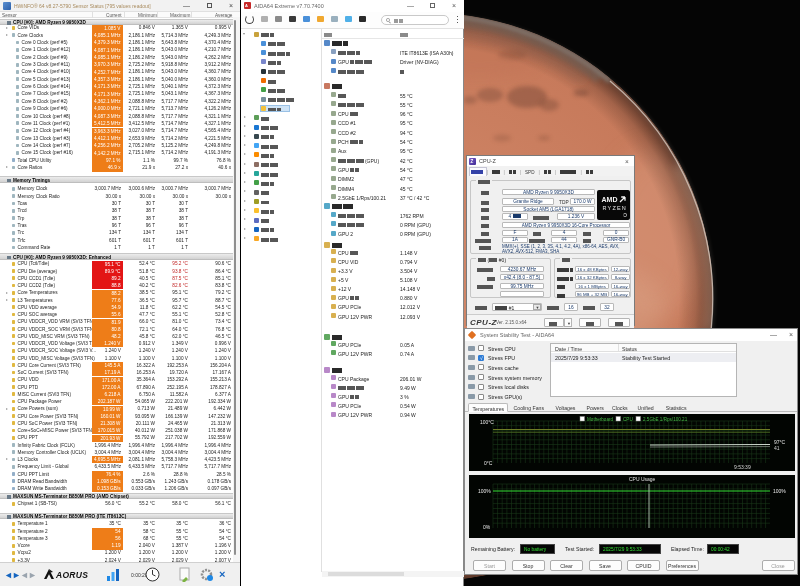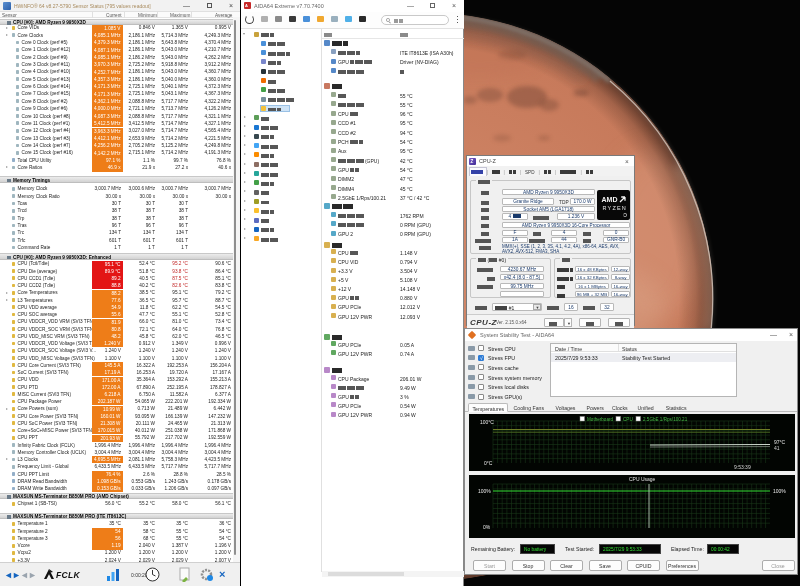--- a/index.html
+++ b/index.html
@@ -762,21 +762,21 @@
    <div class="ab" style="left:1px;top:3px;width:2px;height:535px;background:#8f8f8f;border-radius:1px;"></div>
  </div>
 
  <div class="ab" style="left:0;top:562px;width:240px;height:24px;background:#f0f0f0;border-top:1px solid #d0d0d0;">
    <div class="tx" style="left:4px;top:7px;color:#1565c0;font-size:9px;font-weight:bold;letter-spacing:-1px;">◄►</div>
    <div class="tx" style="left:20px;top:7px;color:#9aa4ae;font-size:9px;font-weight:bold;letter-spacing:-1px;">◄►</div>
    <svg class="ab" style="left:42px;top:5px;" width="14" height="13" viewBox="0 0 14 13">
           <path d="M7 1 L12 11 L9.5 11 L7 6.2 L4.5 11 L2 11 Z" fill="#111"></path>
           <path d="M7 1 L11 4 L8.5 4.6 Z" fill="#111"></path>
         </svg>
-        <div class="tx" style="left:56px;top:7px;color:#111;font-size:8.5px;font-weight:bold;font-style:italic;letter-spacing:0.3px;">FCLK</div>
+        <div class="tx" style="left:56px;top:7px;color:#111;font-size:8.5px;font-weight:bold;font-style:italic;letter-spacing:0.3px;">AORUS</div>
    <div class="ab" style="left:108px;top:567px;"></div>
    <svg class="ab" style="left:106px;top:5px;" width="16" height="14" viewBox="0 0 16 14">
      <rect x="1" y="8" width="3" height="5" fill="#1e88e5"></rect>
           <rect x="5.5" y="4" width="3" height="9" fill="#42a5f5"></rect>
           <rect x="10" y="1" width="3" height="12" fill="#1565c0"></rect>
    </svg>
    <div class="tx" style="left:131px;top:9px;font-size:5px;color:#333;">0:00:28</div>
    <svg class="ab" style="left:145px;top:4px;" width="15" height="15" viewBox="0 0 15 15">
      <circle cx="7.5" cy="7.5" r="6.5" fill="#fdfdfd" stroke="#333" stroke-width="1"></circle>
      <line x1="7.5" y1="7.5" x2="7.5" y2="3" stroke="#333" stroke-width="1"></line>

